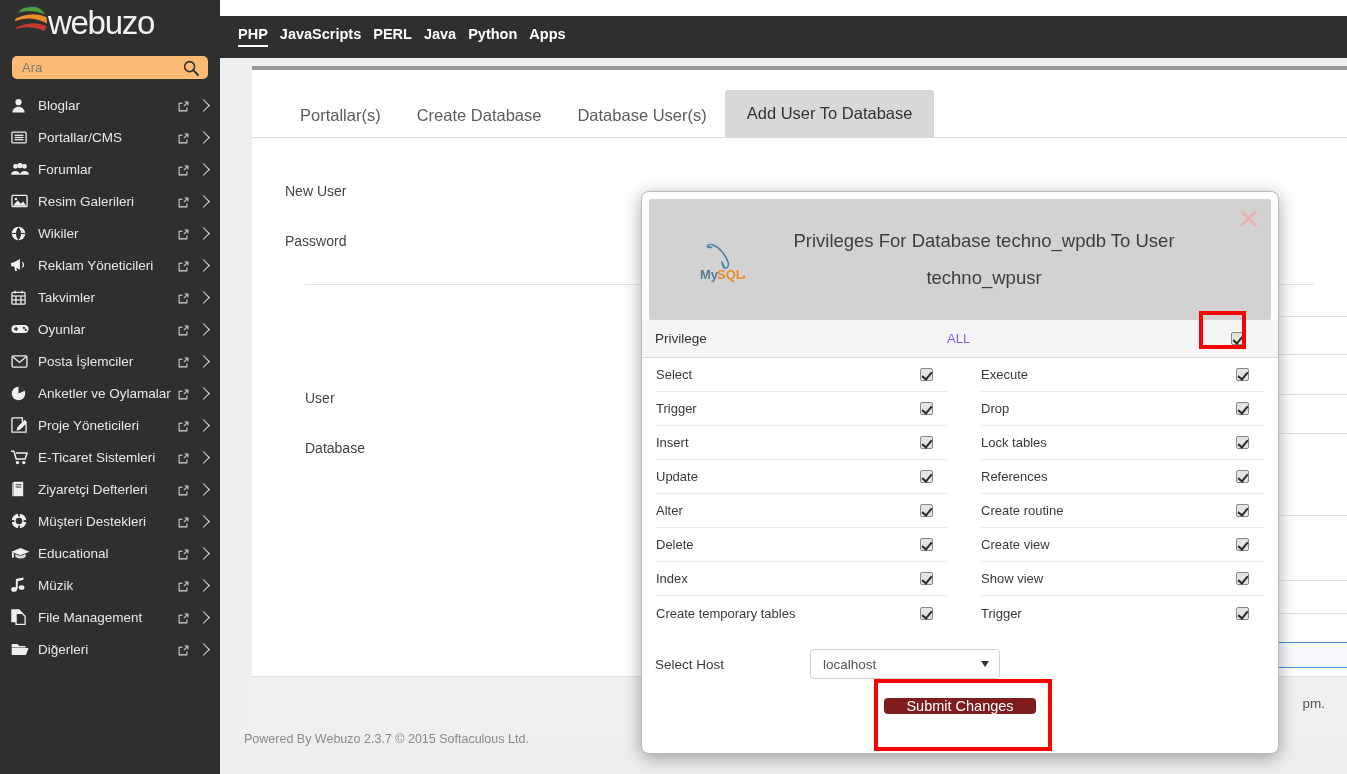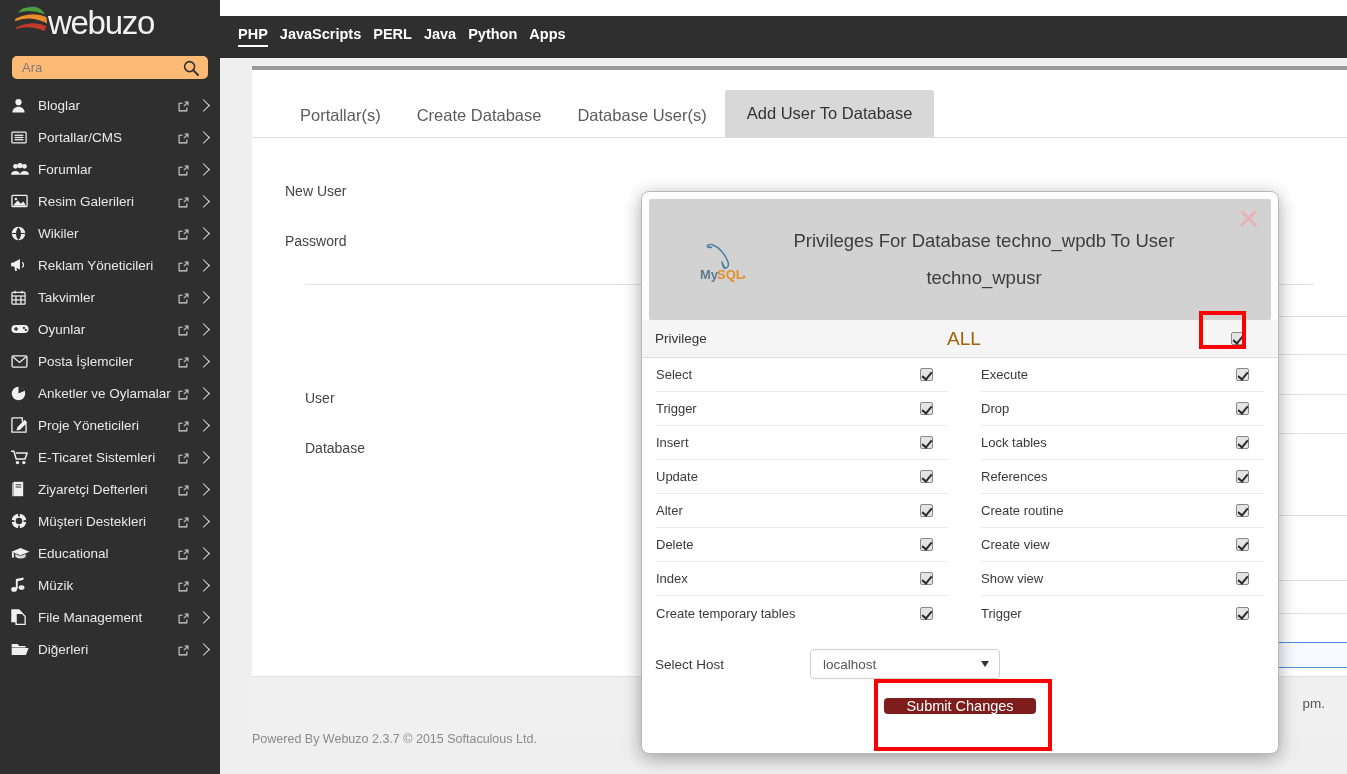--- a/index.html
+++ b/index.html
@@ -183,21 +183,21 @@
     position: absolute; left: 0; right: 0; top: 606px;
     height: 60px;
     background: #f0f0f0;
     border-top: 1px solid #e2e2e2;
   }
   .panel-footer .fright {
     position: absolute; right: 22px; top: 19px;
     font-size: 13.5px; color: #555;
   }
   .page-footer {
-    position: absolute; left: 32px; top: 690px;
+    position: absolute; left: 24px; top: 690px;
     font-size: 12.5px; color: #8a8a8a;
   }
 
   
   .modal-shadow {
     position: absolute;
     left: 641px; top: 191px;
     width: 638px; height: 563px;
     background: #ffffff;
     border: 1px solid #b9b9b9;
@@ -241,21 +241,21 @@
 
   
   .priv-head {
     display: flex;
     height: 38px; align-items: center;
     background: #f5f5f5;
     border-bottom: 1px solid #ddd;
     position: relative;
   }
   .priv-head .c1 { width: 305px; padding-left: 13px; font-size: 13.5px; color: #333; }
-  .priv-head .c2 { width: 250px; font-size: 19px; color: #a16207; }
+  .priv-head .c2 { width: 250px; font-size: 13px; color: #8b5cf6; }
   .priv-head .c3 { flex: 1; display: flex; justify-content: center;}
 
   .priv-body { display: flex; gap: 16px; }
   .priv-col { width: 50%; }
   .priv-col.left  { border-right: 0; }
   .priv-row {
     display: flex; align-items: center;
     height: 34px;
     border-bottom: 1px solid #ececec;
     margin: 0 10px;

